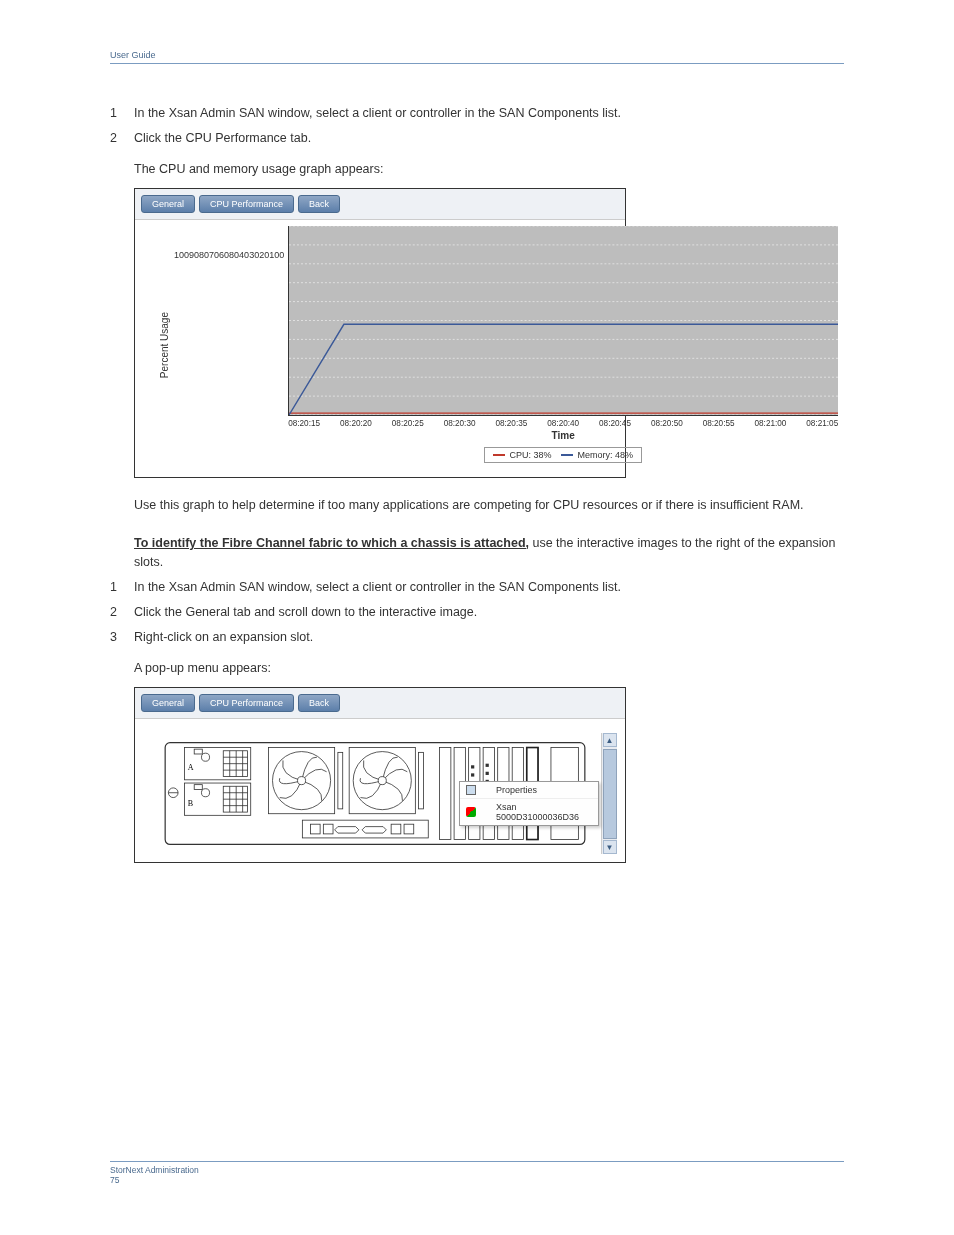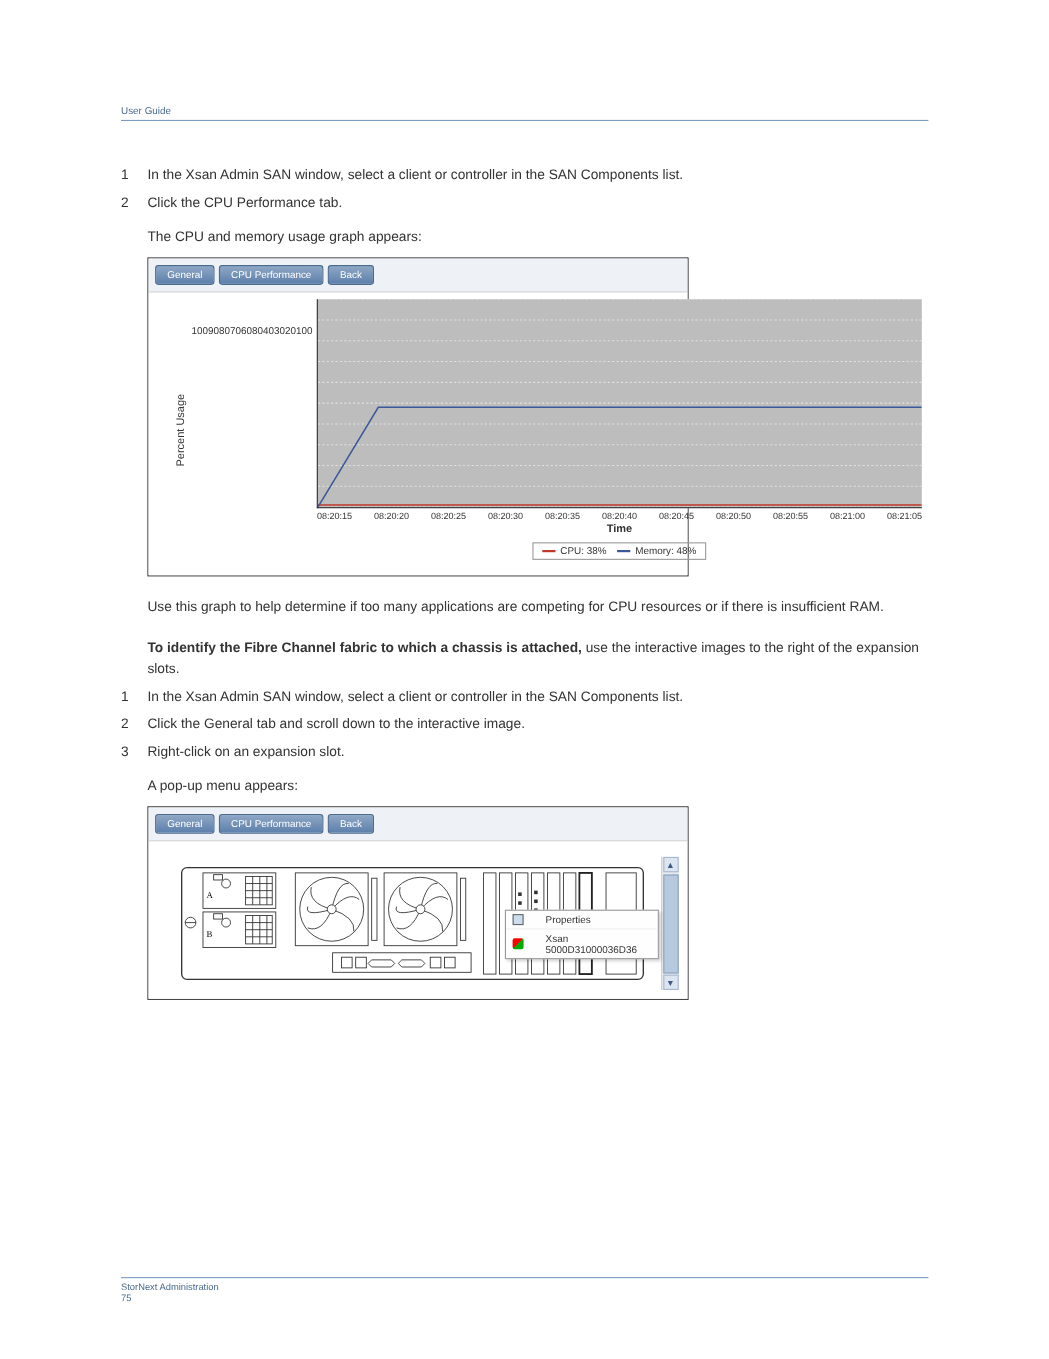--- a/index.html
+++ b/index.html
@@ -8,21 +8,20 @@
     font-family: Arial, sans-serif;
     background: #fff;
     width: 954px;
     min-height: 1235px;
     position: relative;
     font-size: 13px;
     color: #333;
   }
   .page {
     padding: 50px 110px 40px 110px;
-    margin-top: 46px;
   }
   .header-bar {
     border-bottom: 1px solid #7b9cc1;
     display: flex;
     justify-content: space-between;
     font-family: Verdana, sans-serif;
     font-size: 9px;
     color: #4a6a8e;
     padding-bottom: 3px;
     margin-bottom: 40px;
@@ -136,21 +135,21 @@
     padding: 2px 8px;
     width: fit-content;
   }
   .legend-item { display: flex; align-items: center; gap: 4px; }
   .legend-swatch { width: 12px; height: 2px; }
   .para {
     margin: 18px 0 6px 24px;
     font-size: 12.5px;
     line-height: 1.55;
   }
-  .bold { font-weight: bold; }
+  .bold { font-weight: bold; text-decoration: underline; }
   
   .fig2-body {
     padding: 14px 8px 8px 14px;
     background: #fff;
     display: flex;
   }
   .rear-panel {
     flex: 1;
   }
   .rear-panel svg { width: 100%; height: auto; display: block; }

